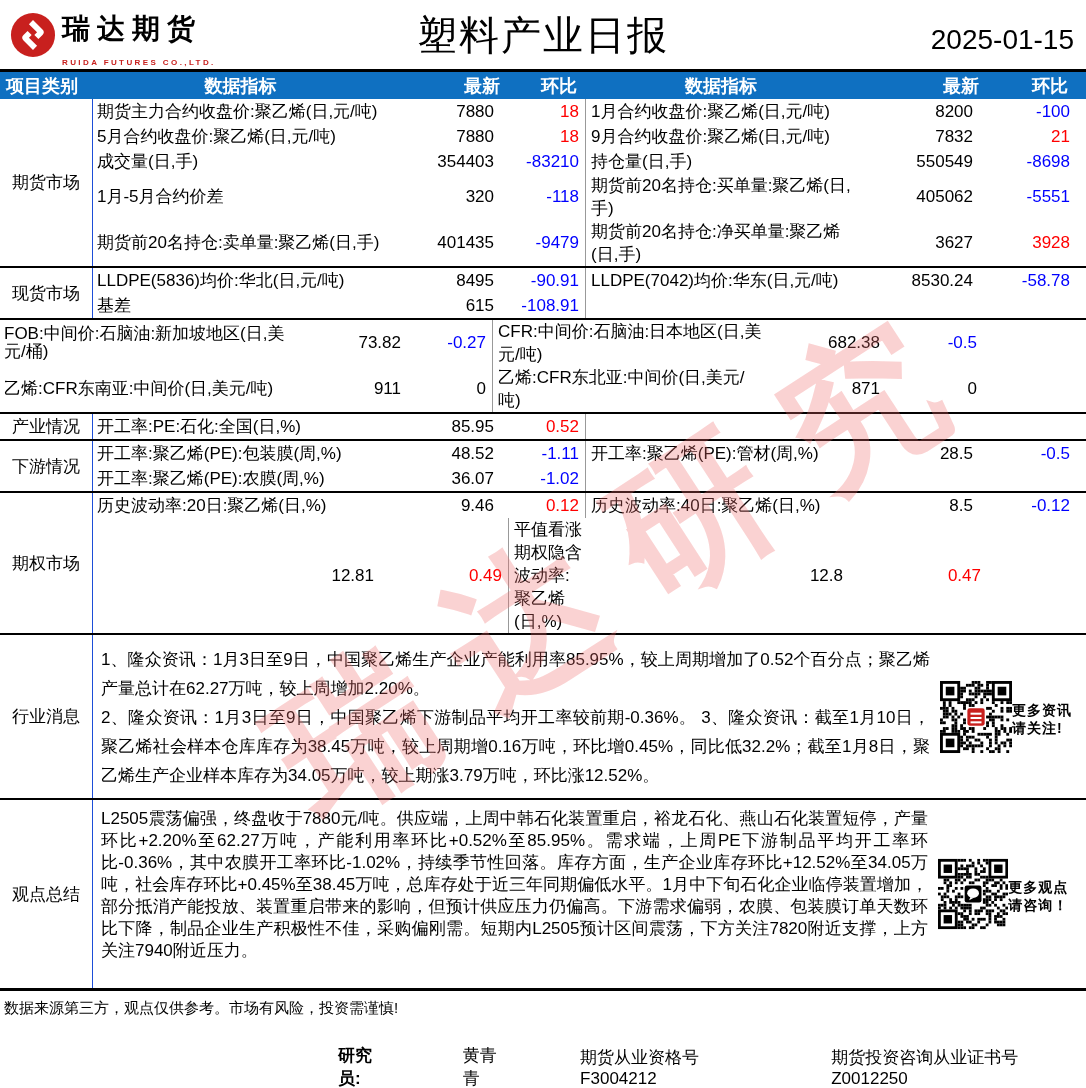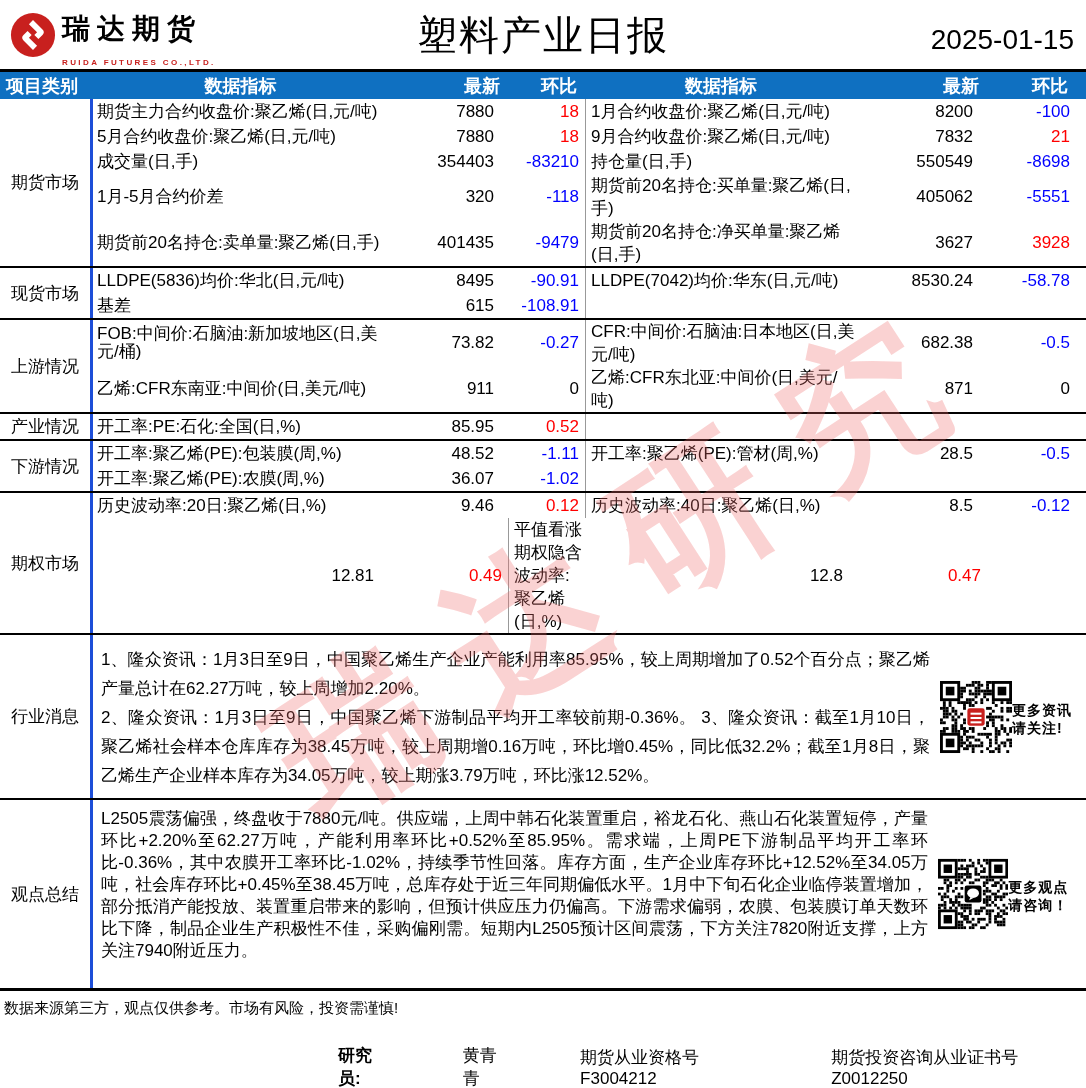--- a/index.html
+++ b/index.html
@@ -30,21 +30,21 @@
     background:var(--hdr-blue);color:#fff;font-weight:bold;font-size:18px;
     height:30px;align-items:center;border-top:3px solid #000;
   }
   .thead .h1{padding-left:6px;text-align:left;}
   .thead .hc{text-align:center;}
   .thead .hr{text-align:right;padding-right:8px;}
   .section{display:flex;border-top:2px solid #000;}
   .section:first-of-type{border-top:none;}
   .cat-cell{
     width:93px;flex:0 0 93px;display:flex;align-items:center;justify-content:center;
-    font-size:17px;border-right:3px solid #1d4ed8;
+    font-size:17px;border-right:1px solid #1d4ed8;
   }
   .rows{flex:1;display:flex;flex-direction:column;justify-content:center;}
   .drow{
     display:grid;grid-template-columns:295px 120px 77px 272px 130px 89px;
     min-height:25px;align-items:center;font-size:17px;
   }
   .c.lbl{padding-left:4px;line-height:18px;}
   .c.rl{padding-left:5px;border-left:1px solid #999;align-self:stretch;display:flex;align-items:center;}
   .c.val{text-align:right;padding-right:14px;}
   .c.chg{text-align:right;padding-right:6px;}
@@ -167,21 +167,20 @@
             <div class="c lbl">基差</div>
             <div class="c val">615</div>
             <div class="c chg mid dn">-108.91</div>
             <div class="c rl"></div>
             <div class="c val"></div>
             <div class="c chg"></div>
           </div>
         </div>
       </div>
       <div class="section">
-        <div class="cat-cell">上游情况</div>
         <div class="rows">
           <div class="drow">
             <div class="c lbl">FOB:中间价:石脑油:新加坡地区(日,美元/桶)</div>
             <div class="c val">73.82</div>
             <div class="c chg mid dn">-0.27</div>
             <div class="c rl">CFR:中间价:石脑油:日本地区(日,美元/吨)</div>
             <div class="c val">682.38</div>
             <div class="c chg dn">-0.5</div>
           </div>
           <div class="drow">

